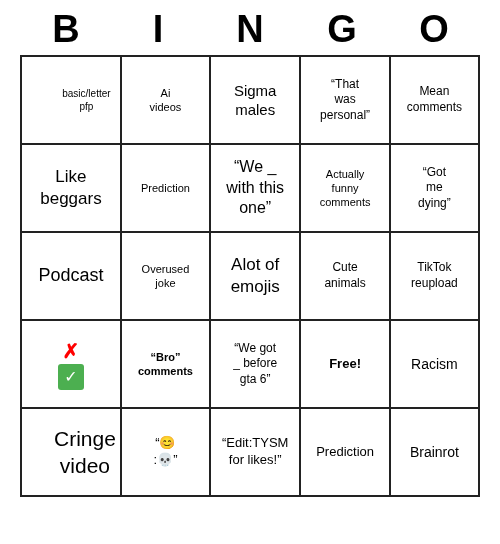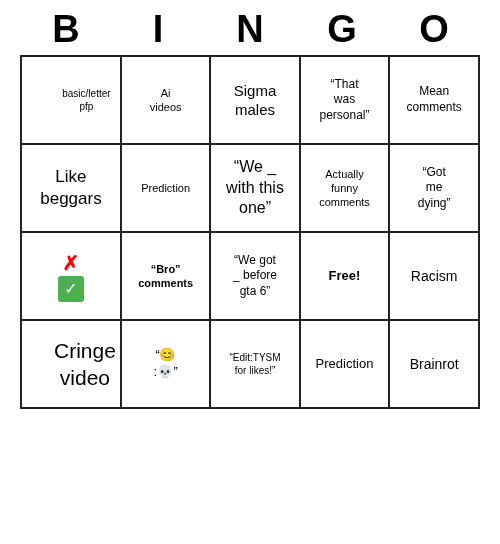--- a/index.html
+++ b/index.html
@@ -97,20 +97,27 @@
     </tr>
 
     <tr>
       <td style="font-size:17px;">Like<br>beggars</td>
       <td style="font-size:11px;">Prediction</td>
       <td style="font-size:16px;">“We _<br>with this<br>one”</td>
       <td style="font-size:11px;">Actually<br>funny<br>comments</td>
       <td style="font-size:12px;margin-top:44px;">“Got<br>me<br>dying”</td>
     </tr>
 
+    <tr>
+      <td style="font-size:18px;">Podcast</td>
+      <td style="font-size:11px;">Overused<br>joke</td>
+      <td style="font-size:17px;">Alot of<br>emojis</td>
+      <td style="font-size:12px;">Cute<br>animals</td>
+      <td style="font-size:12px;">TikTok<br>reupload</td>
+    </tr>
 
     <tr>
       <td class="emoji-cell">
         <div class="cross-check">
           <div class="icon-row">
             <span class="red-x">✗</span>
           </div>
           <div class="icon-row">
             <span class="green-check">✓</span>
           </div>
@@ -123,18 +130,18 @@
     </tr>
 
     <tr>
       <td style="font-size:21px;padding-left:32px;">Cringe<br>video</td>
       <td class="emoji-cell">
         <div>
           <div>“😊</div>
           <div>:💀”</div>
         </div>
       </td>
-      <td style="font-size:10px;margin-top:36px;">“Edit:TYSM<br>for likes!”</td>
+      <td style="font-size:13px;margin-top:36px;">“Edit:TYSM<br>for likes!”</td>
       <td style="font-size:13px;">Prediction</td>
       <td style="font-size:14px;">Brainrot</td>
     </tr>
   </tbody>
 </table>
 
 </body></html>

